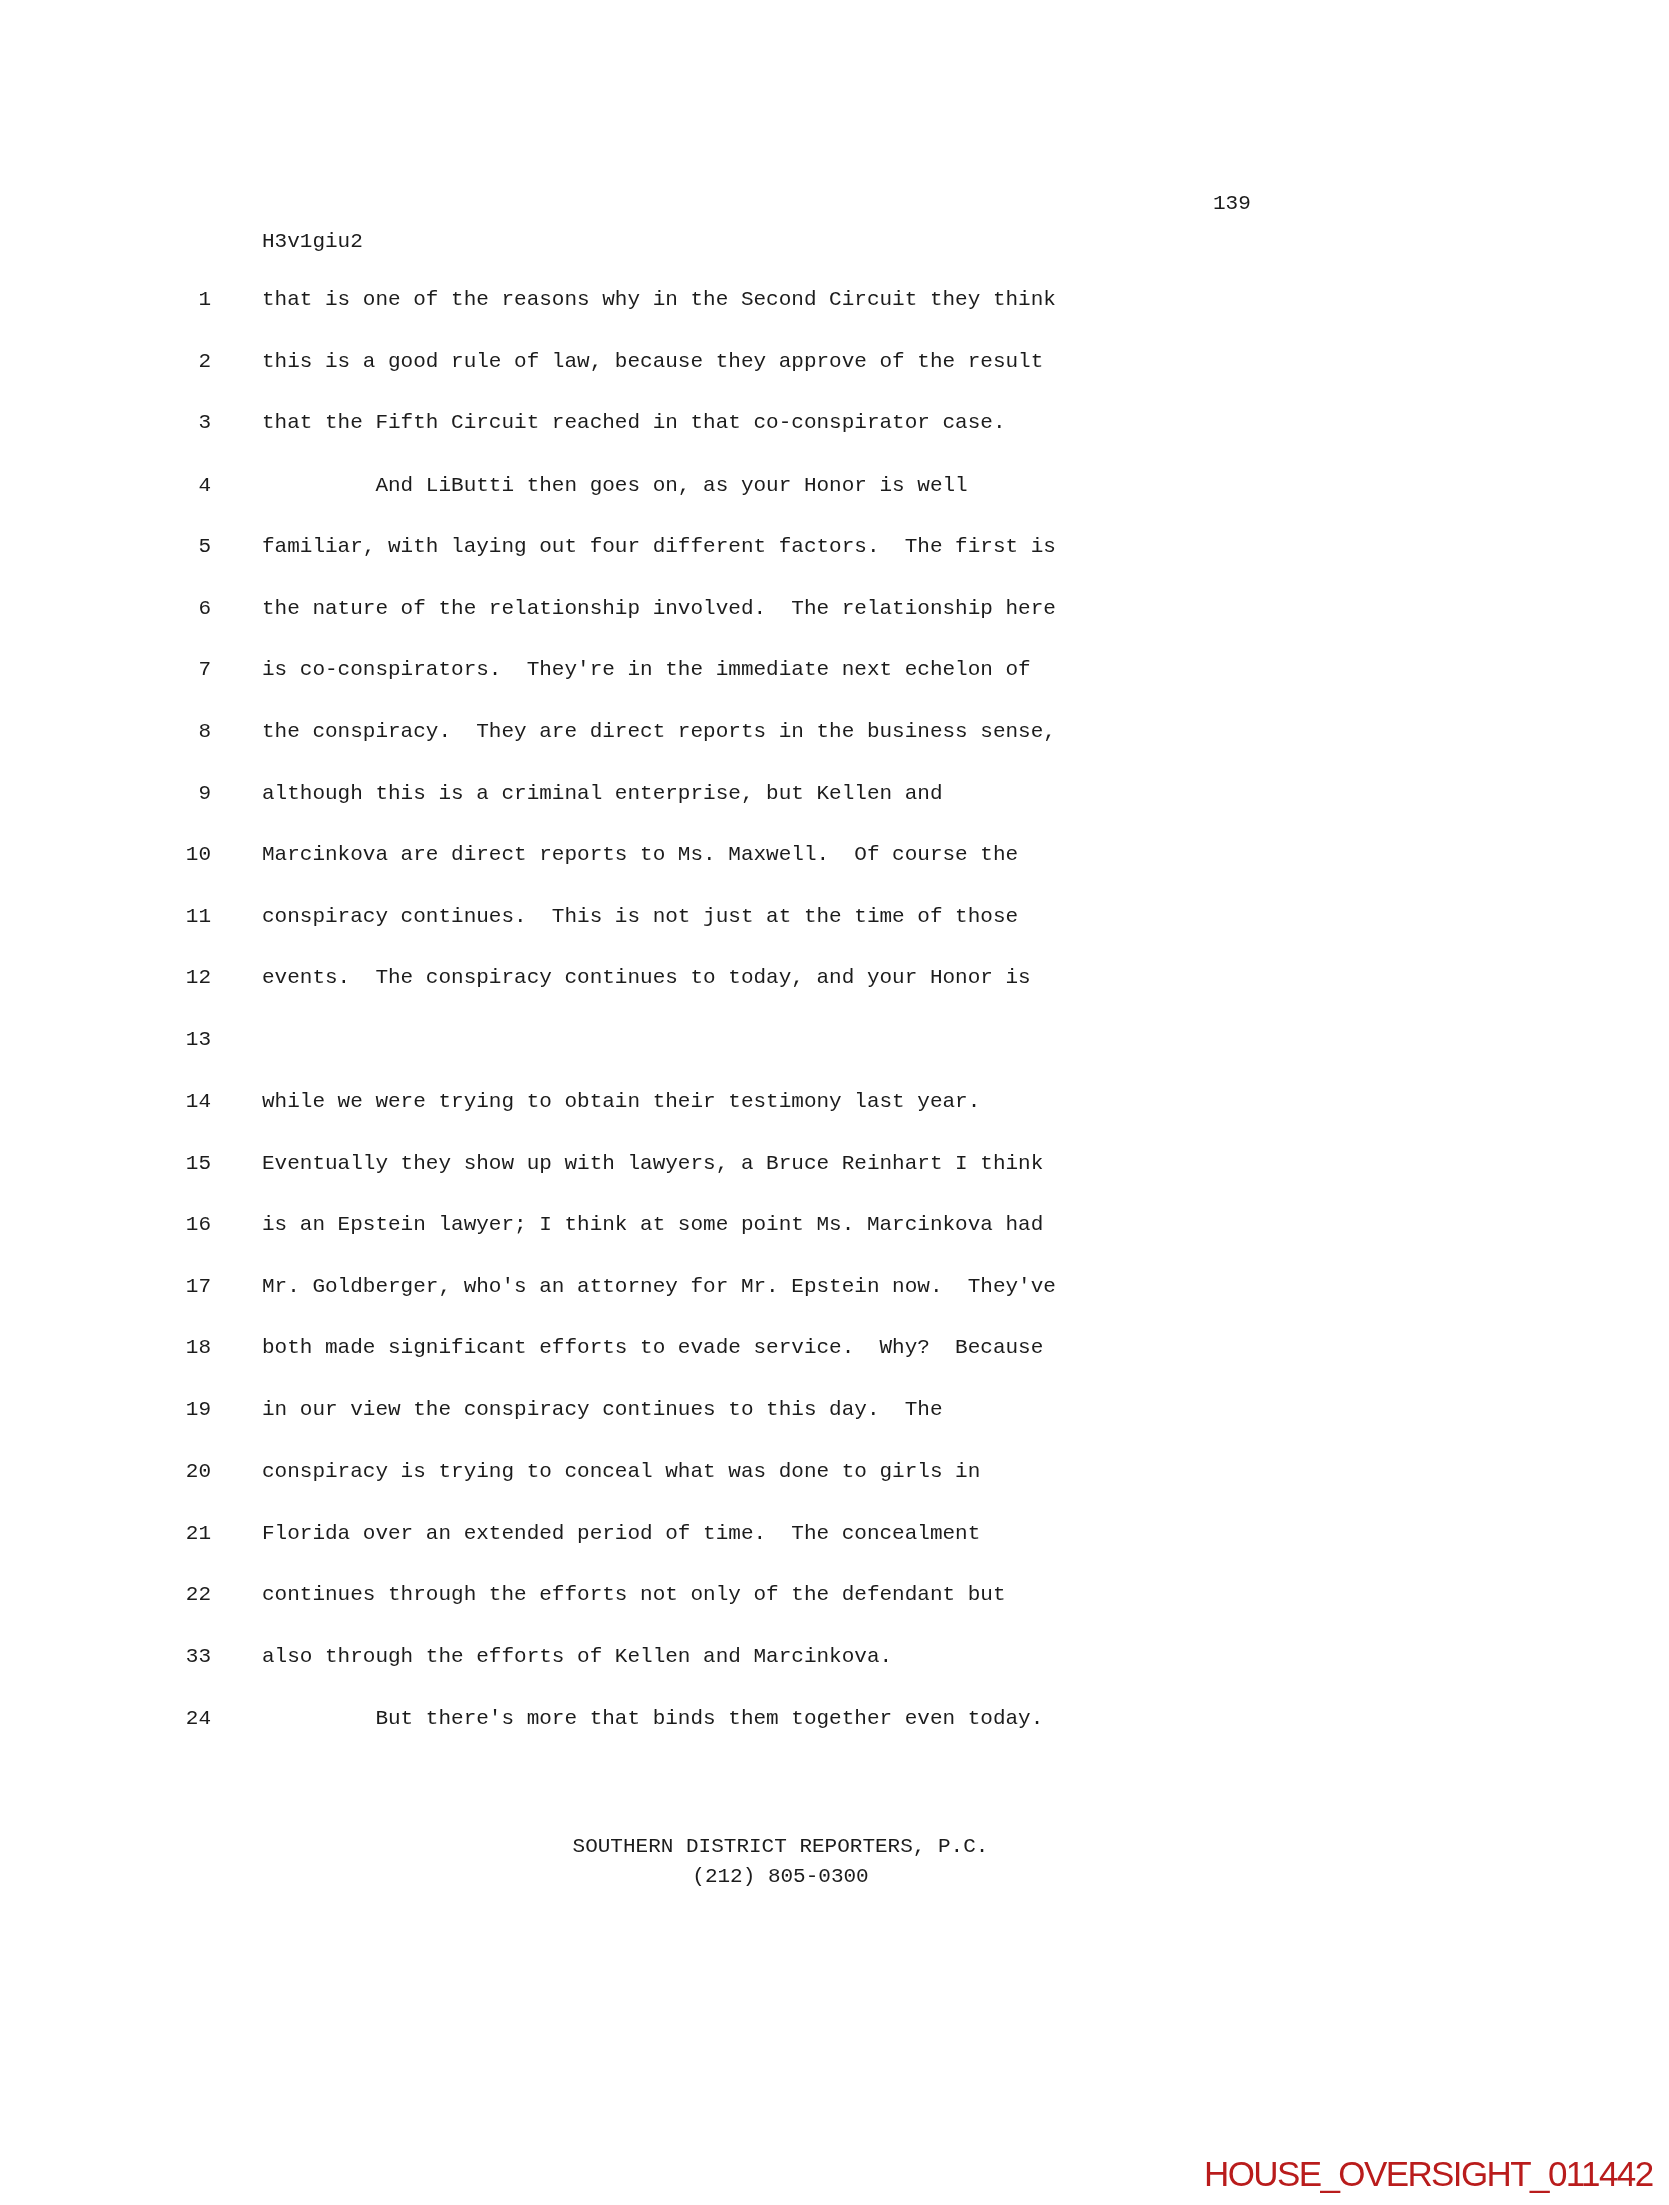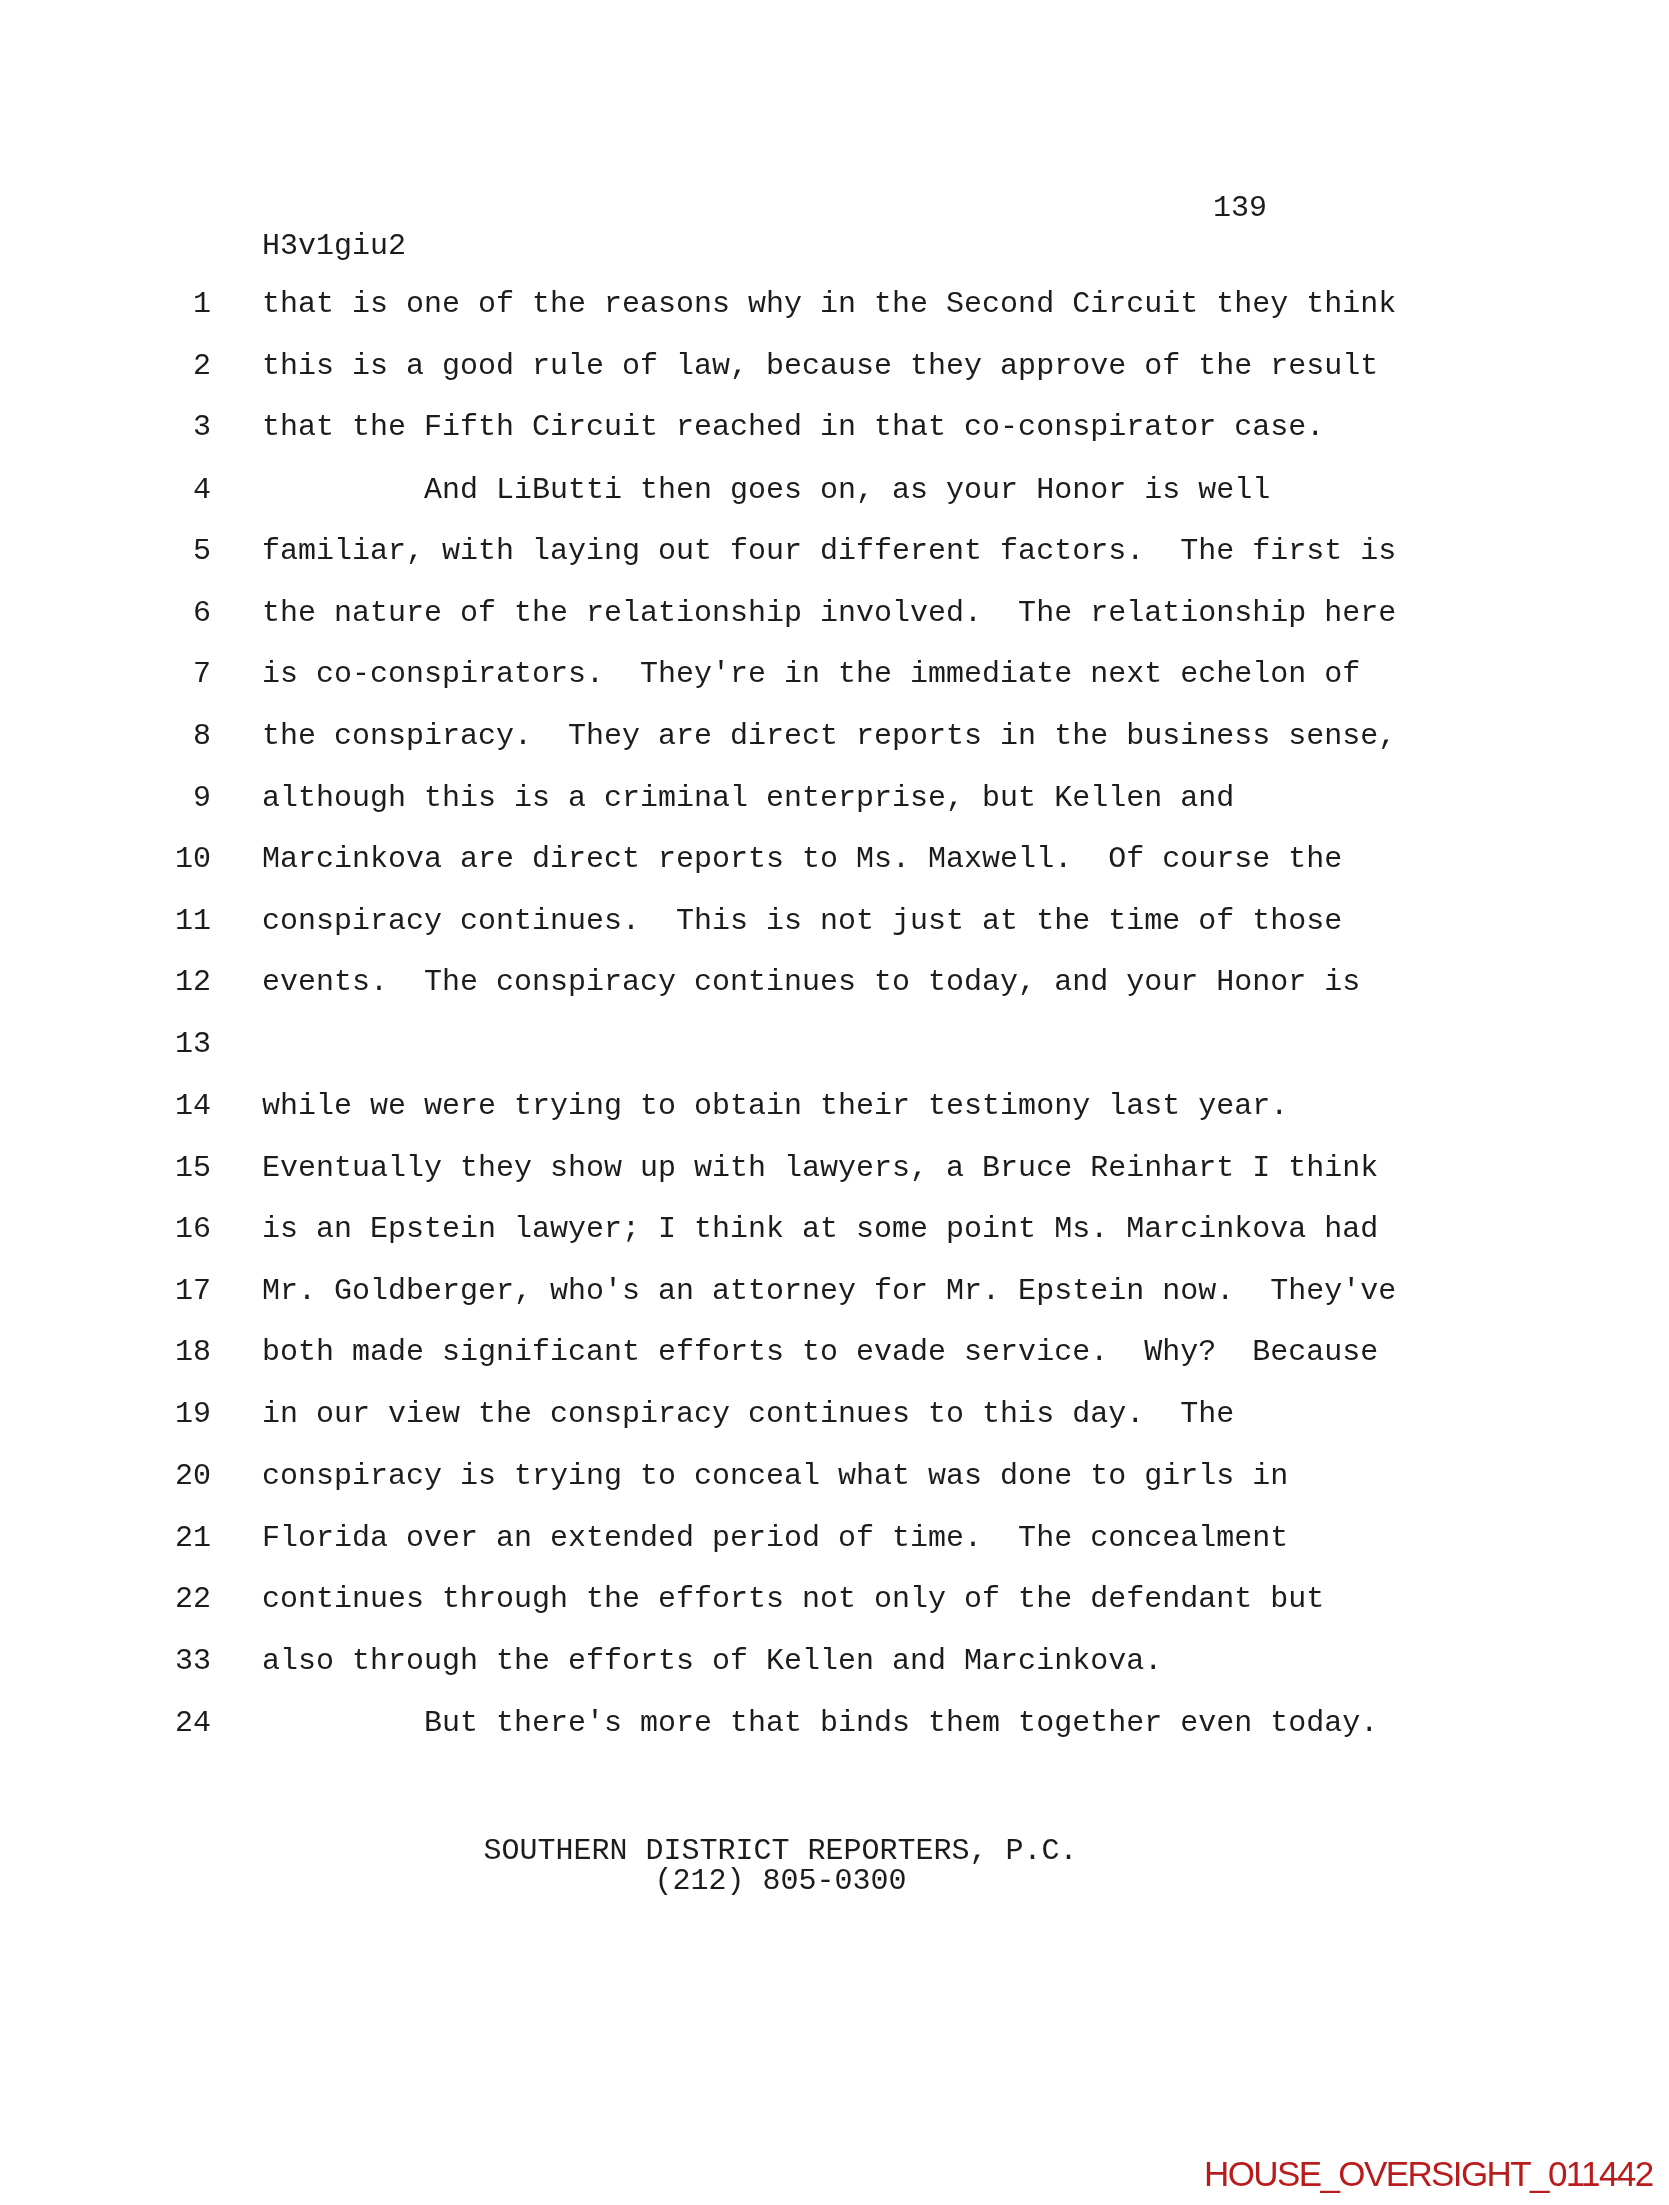--- a/index.html
+++ b/index.html
@@ -11,21 +11,21 @@
     position: relative;
     width: 1669px;
     height: 2205px;
     background: #ffffff;
     overflow: hidden;
     font-family: "Liberation Mono", "DejaVu Sans Mono", monospace;
     color: #1c1c1c;
   }
   .mono {
     font-family: "Liberation Mono", "DejaVu Sans Mono", monospace;
-    font-size: 30px;
+    font-size: 21px;
     line-height: 1;
     white-space: pre;
     color: #1c1c1c;
   }
   .page-number {
     position: absolute;
     top: 193px;
     left: 1213px;
   }
   .transcript-id {

